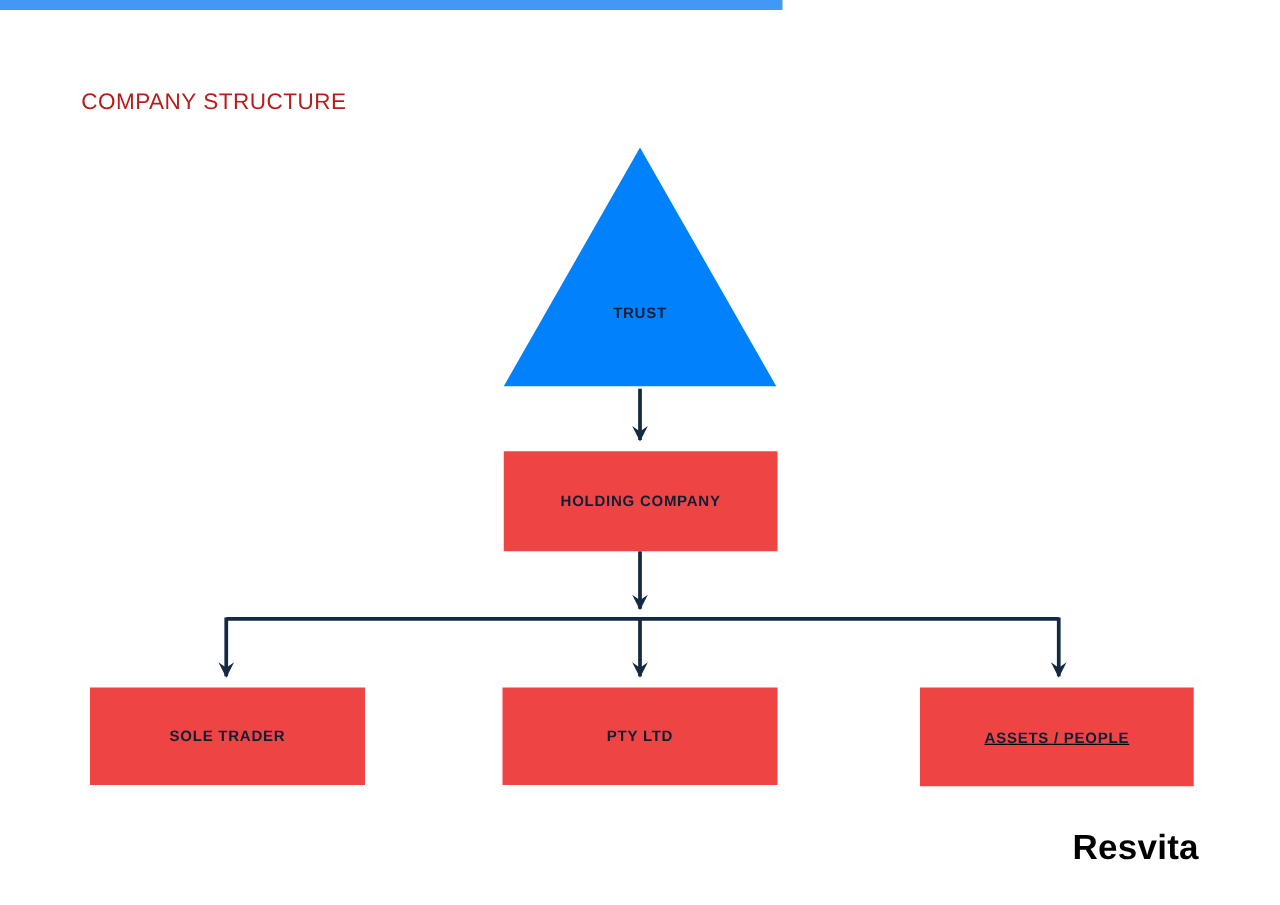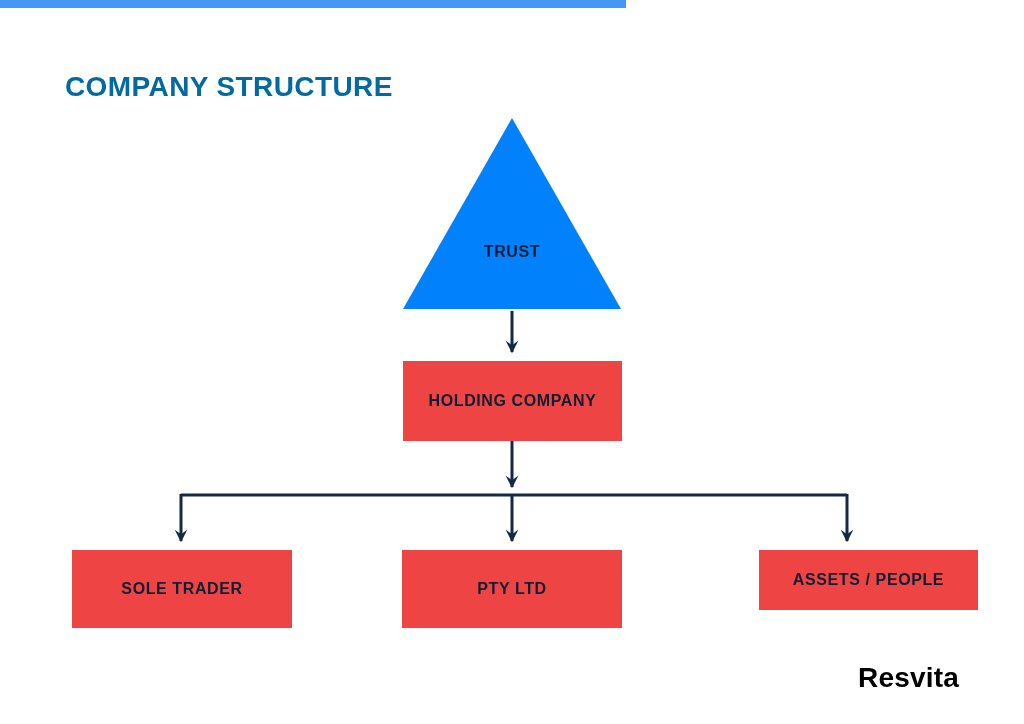--- a/index.html
+++ b/index.html
@@ -17,24 +17,24 @@
     position: absolute;
     height: 8px;
     background: #4398f5;
   }
   .hline-left  { left: 0;   top: 85; width: 54px; }
   .hline-right { left: 398; top: 85; width: 626px; }
   .page-title {
     position: absolute;
     left: 65px;
     top: 71px;
-    font-size: 28px;
-    font-weight: 700;
+    font-size: 18px;
+    font-weight: 400;
     letter-spacing: 0.4px;
-    color: #0369a1;
+    color: #b91c1c;
     white-space: nowrap;
   }
 
   
   svg.connectors {
     position: absolute;
     left: 0; top: 0;
     width: 1024px; height: 724px;
     pointer-events: none;
   }
@@ -42,30 +42,30 @@
   
   .node-rect {
     position: absolute;
     background: #ef4444;
     display: flex;
     align-items: center;
     justify-content: center;
     text-align: center;
   }
   .node-label {
-    font-size: 16px;
+    font-size: 12px;
     font-weight: 700;
     letter-spacing: 0.6px;
     color: #0e1e33;
     white-space: nowrap;
   }
   .node-holding  { left: 403px; top: 361px; width: 219px; height: 80px; }
   .node-sole     { left: 72px;  top: 550px; width: 220px; height: 78px; }
   .node-pty      { left: 402px; top: 550px; width: 220px; height: 78px; }
-  .node-assets   { left: 759px; top: 550px; width: 219px; height: 60px; }
+  .node-assets   { left: 736px; top: 550px; width: 219px; height: 79px; text-decoration: underline; }
 
   .trust-label {
     position: absolute;
     left: 432px;
     top: 243px;
     width: 160px;
     text-align: center;
   }
 
   

